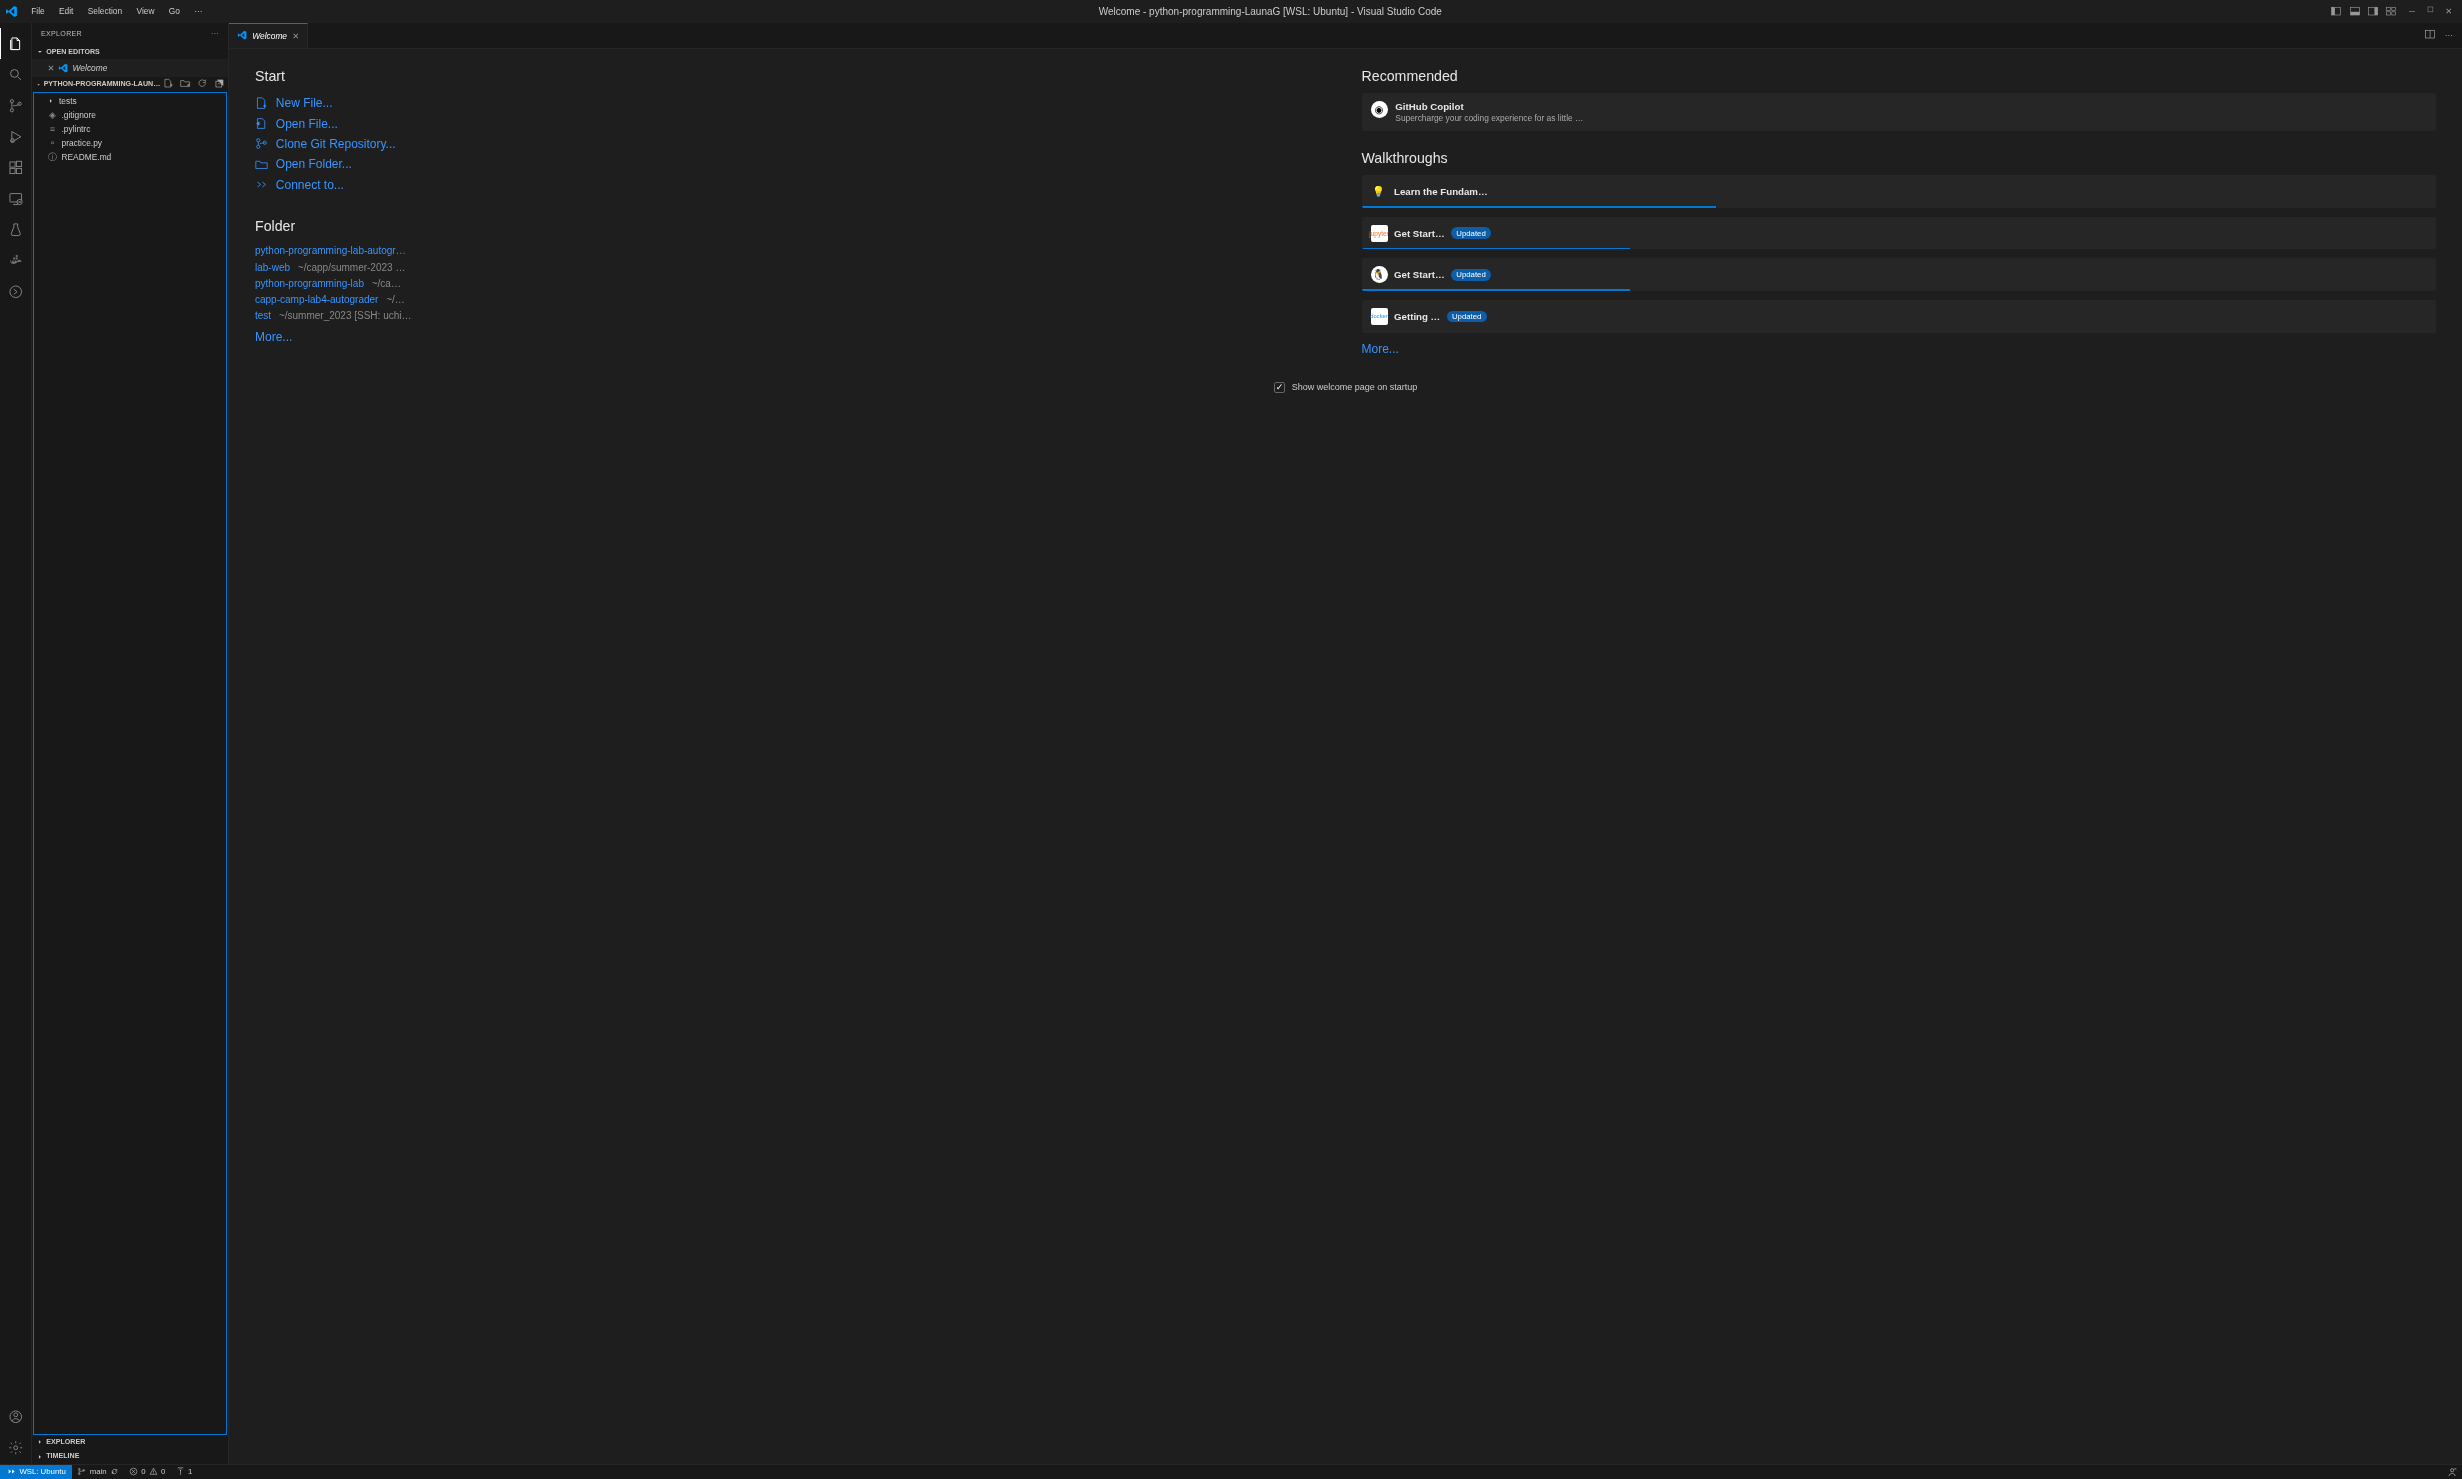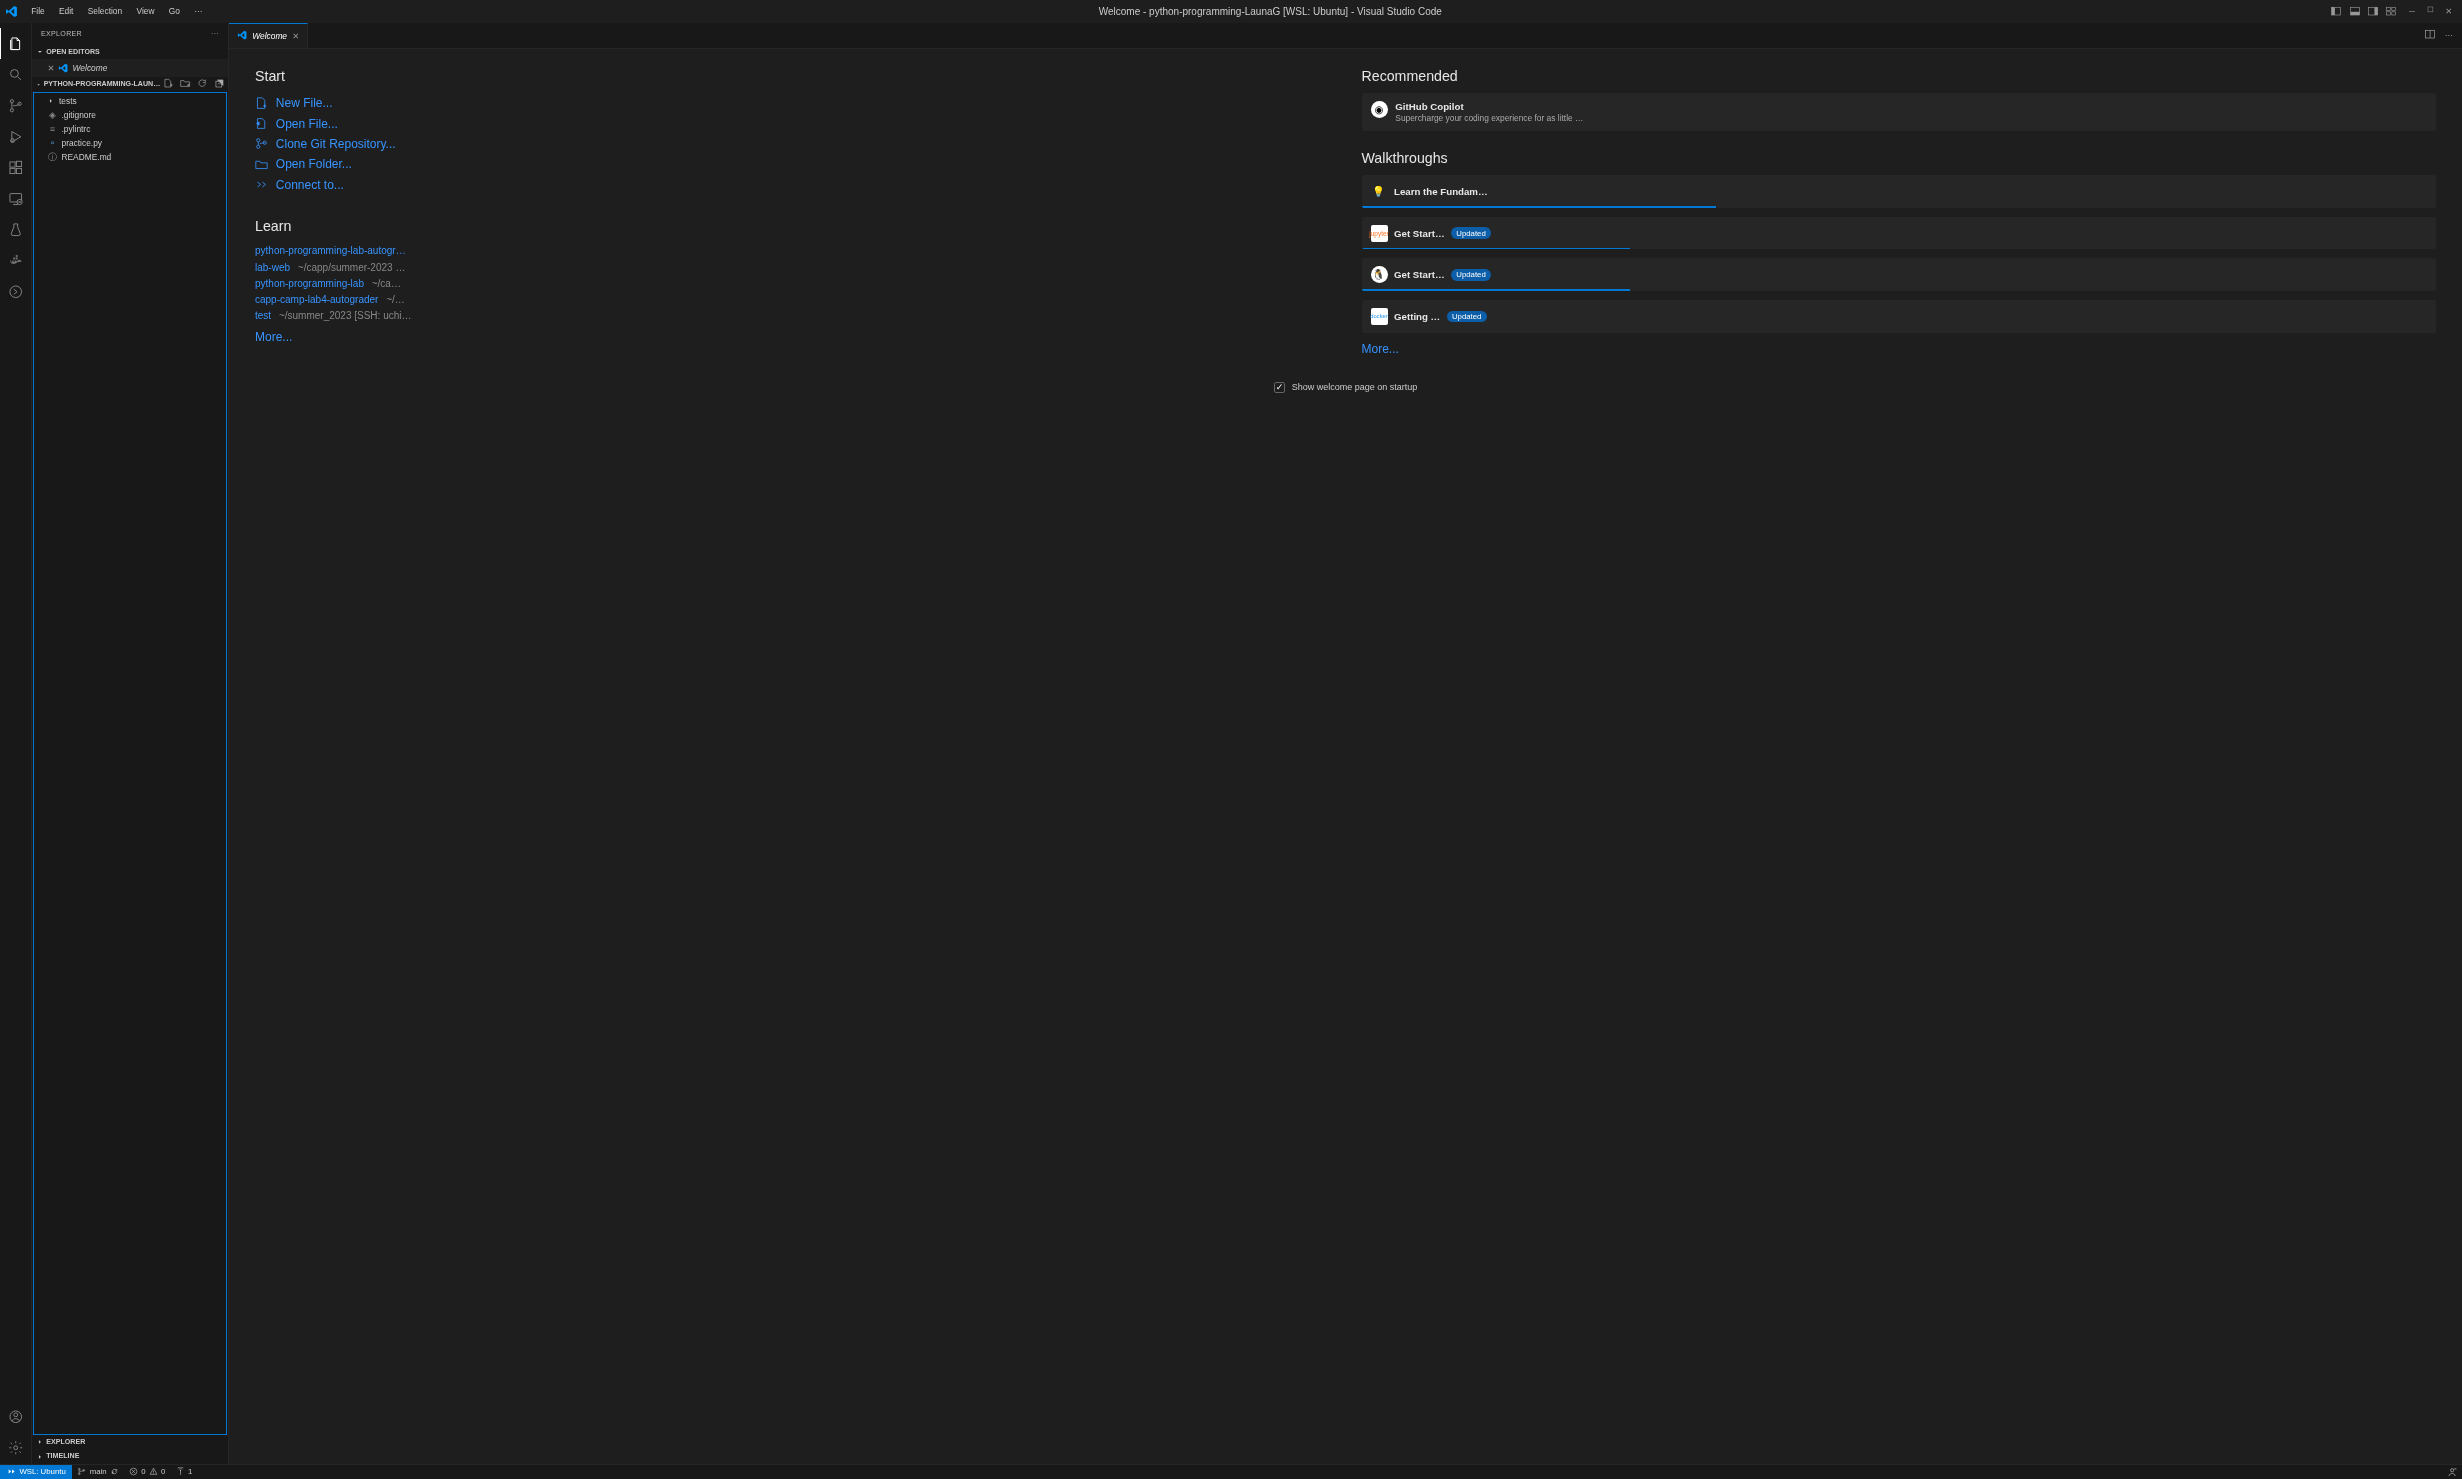--- a/index.html
+++ b/index.html
@@ -439,21 +439,21 @@
             </li>
             <li class="start-item">
               <span class="sicon"><svg width="13" height="13" viewBox="0 0 16 16">
                     <path fill="none" stroke="currentColor" d="M3 5l4 3-4 3m6-6l4 3-4 3"></path>
                   </svg></span>
               <span>Connect to...</span>
             </li>
           </ul>
 
           <div class="recent-section">
-            <h2 class="welcome-h2">Learn</h2>
+            <h2 class="welcome-h2">Folder</h2>
             <ul class="recent-list">
               <li class="recent-item">
                   <span class="name">python-programming-lab-autogr…</span>
                   <span class="path"></span>
                 </li>
               <li class="recent-item">
                   <span class="name">lab-web</span>
                   <span class="path">~/capp/summer-2023 …</span>
                 </li>
               <li class="recent-item">

